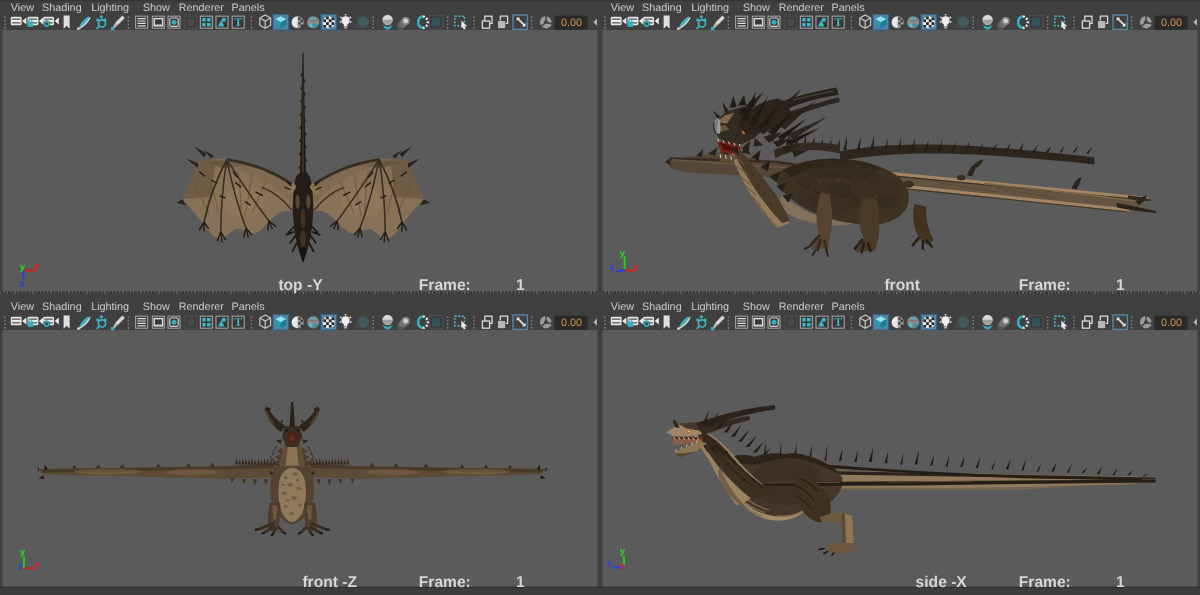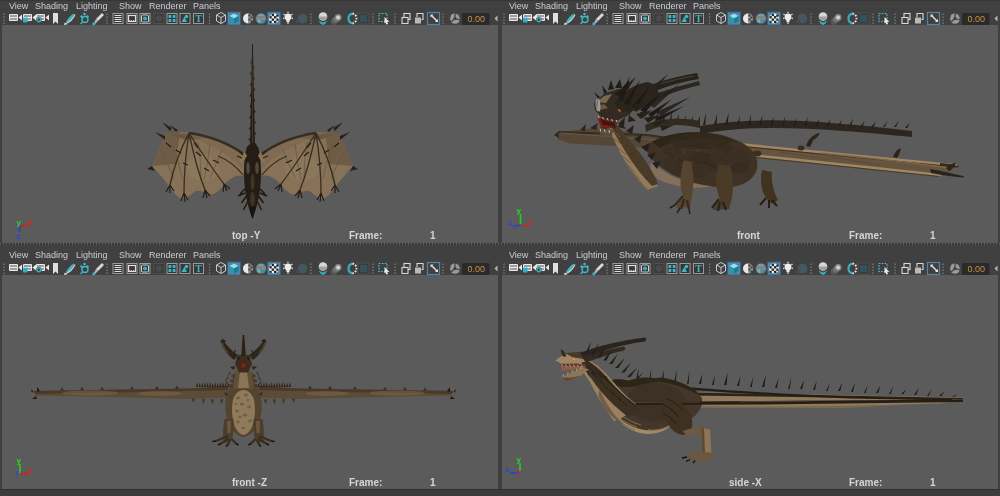--- a/index.html
+++ b/index.html
@@ -1,18 +1,18 @@
 <!DOCTYPE html>
 <html><head><meta charset="utf-8">
 <style>
 html,body{margin:0;padding:0;width:1000px;height:496px;overflow:hidden;background:#5b5b5b;font-family:"Liberation Sans",sans-serif;}
 .abs{position:absolute;}
 .chrome{left:0;width:1000px;background:#404040;}
 .menu span{position:absolute;color:#c9cdd2;font-size:9px;white-space:nowrap;}
-.vplabel{position:absolute;color:#d6d6d6;font-size:10px;font-weight:bold;white-space:nowrap;}
+.vplabel{position:absolute;color:#d6d6d6;font-size:13px;font-weight:bold;white-space:nowrap;}
 </style></head>
 <body>
 
 <div class="abs chrome" style="top:0;height:25px;border-bottom:1px solid #353535;border-top:1px solid #363636;box-sizing:border-box;"></div>
 
 <div class="abs chrome" style="top:243px;height:31px;border-bottom:1px solid #353535;"></div>
 <div class="abs" style="top:243px;left:0;width:1000px;height:2px;background:repeating-linear-gradient(90deg,#5e5e5e 0 1px,#383838 1px 3px);"></div>
 
 <div class="abs" style="top:489px;left:0;width:1000px;height:7px;background:#3c3c3c;border-top:1px solid #313131;"></div>
 
@@ -268,24 +268,24 @@
 <svg class="abs" style="left:500px;top:260.5px" width="500" height="16">
     <use href="#tbar"></use>
   </svg>
 
 <div class="vplabel" style="left:232px;top:230px;">top -Y</div>
 <div class="vplabel" style="left:349px;top:230px;">Frame:</div>
 <div class="vplabel" style="left:430px;top:230px;">1</div>
 <div class="vplabel" style="left:737px;top:230px;">front</div>
 <div class="vplabel" style="left:849px;top:230px;">Frame:</div>
 <div class="vplabel" style="left:930px;top:230px;">1</div>
-<div class="vplabel" style="left:216px;top:477px;padding-left:16px;">front -Z</div>
+<div class="vplabel" style="left:236px;top:477px;padding-left:16px;">front -Z</div>
 <div class="vplabel" style="left:349px;top:477px;">Frame:</div>
 <div class="vplabel" style="left:430px;top:477px;">1</div>
-<div class="vplabel" style="left:729px;top:477px;">side -X</div>
+<div class="vplabel" style="left:763px;top:477px;">side -X</div>
 <div class="vplabel" style="left:849px;top:477px;">Frame:</div>
 <div class="vplabel" style="left:930px;top:477px;">1</div>
 
 <svg class="abs" style="left:0;top:25px" width="497" height="218" viewBox="0 25 497 218">
 <g>
 
 <path d="M252.1,44 L252.9,44 L255,150 L250,150 Z" fill="#1f1913"></path>
 <path d="M251.6,60 l-1.2,3 l1.2,1 Z M253.4,65 l1.2,3 l-1.2,1 Z M251.4,71 l-1.4,3 l1.4,1 Z M253.6,76 l1.4,3 l-1.4,1 Z M251.3,82 l-1.5,3 l1.5,1 Z M253.7,87 l1.5,3 l-1.5,1 Z M251.2,93 l-1.6,3 l1.6,1 Z M253.8,98 l1.6,3 l-1.6,1 Z M251.1,104 l-1.8,3 l1.8,1 Z M253.9,109 l1.8,3 l-1.8,1 Z M251,115 l-2,3 l2,1 Z M254,120 l2,3 l-2,1 Z M250.8,126 l-2.2,3 l2.2,1 Z M254.2,131 l2.2,3 l-2.2,1 Z M250.6,137 l-2.4,3 l2.4,1 Z M254.4,142 l2.4,3 l-2.4,1 Z" fill="#28201a"></path>
 <path d="M252.3,52 L252.7,52 L253.3,148 L251.7,148 Z" fill="#4c3b29" opacity="0.8"></path>
 

